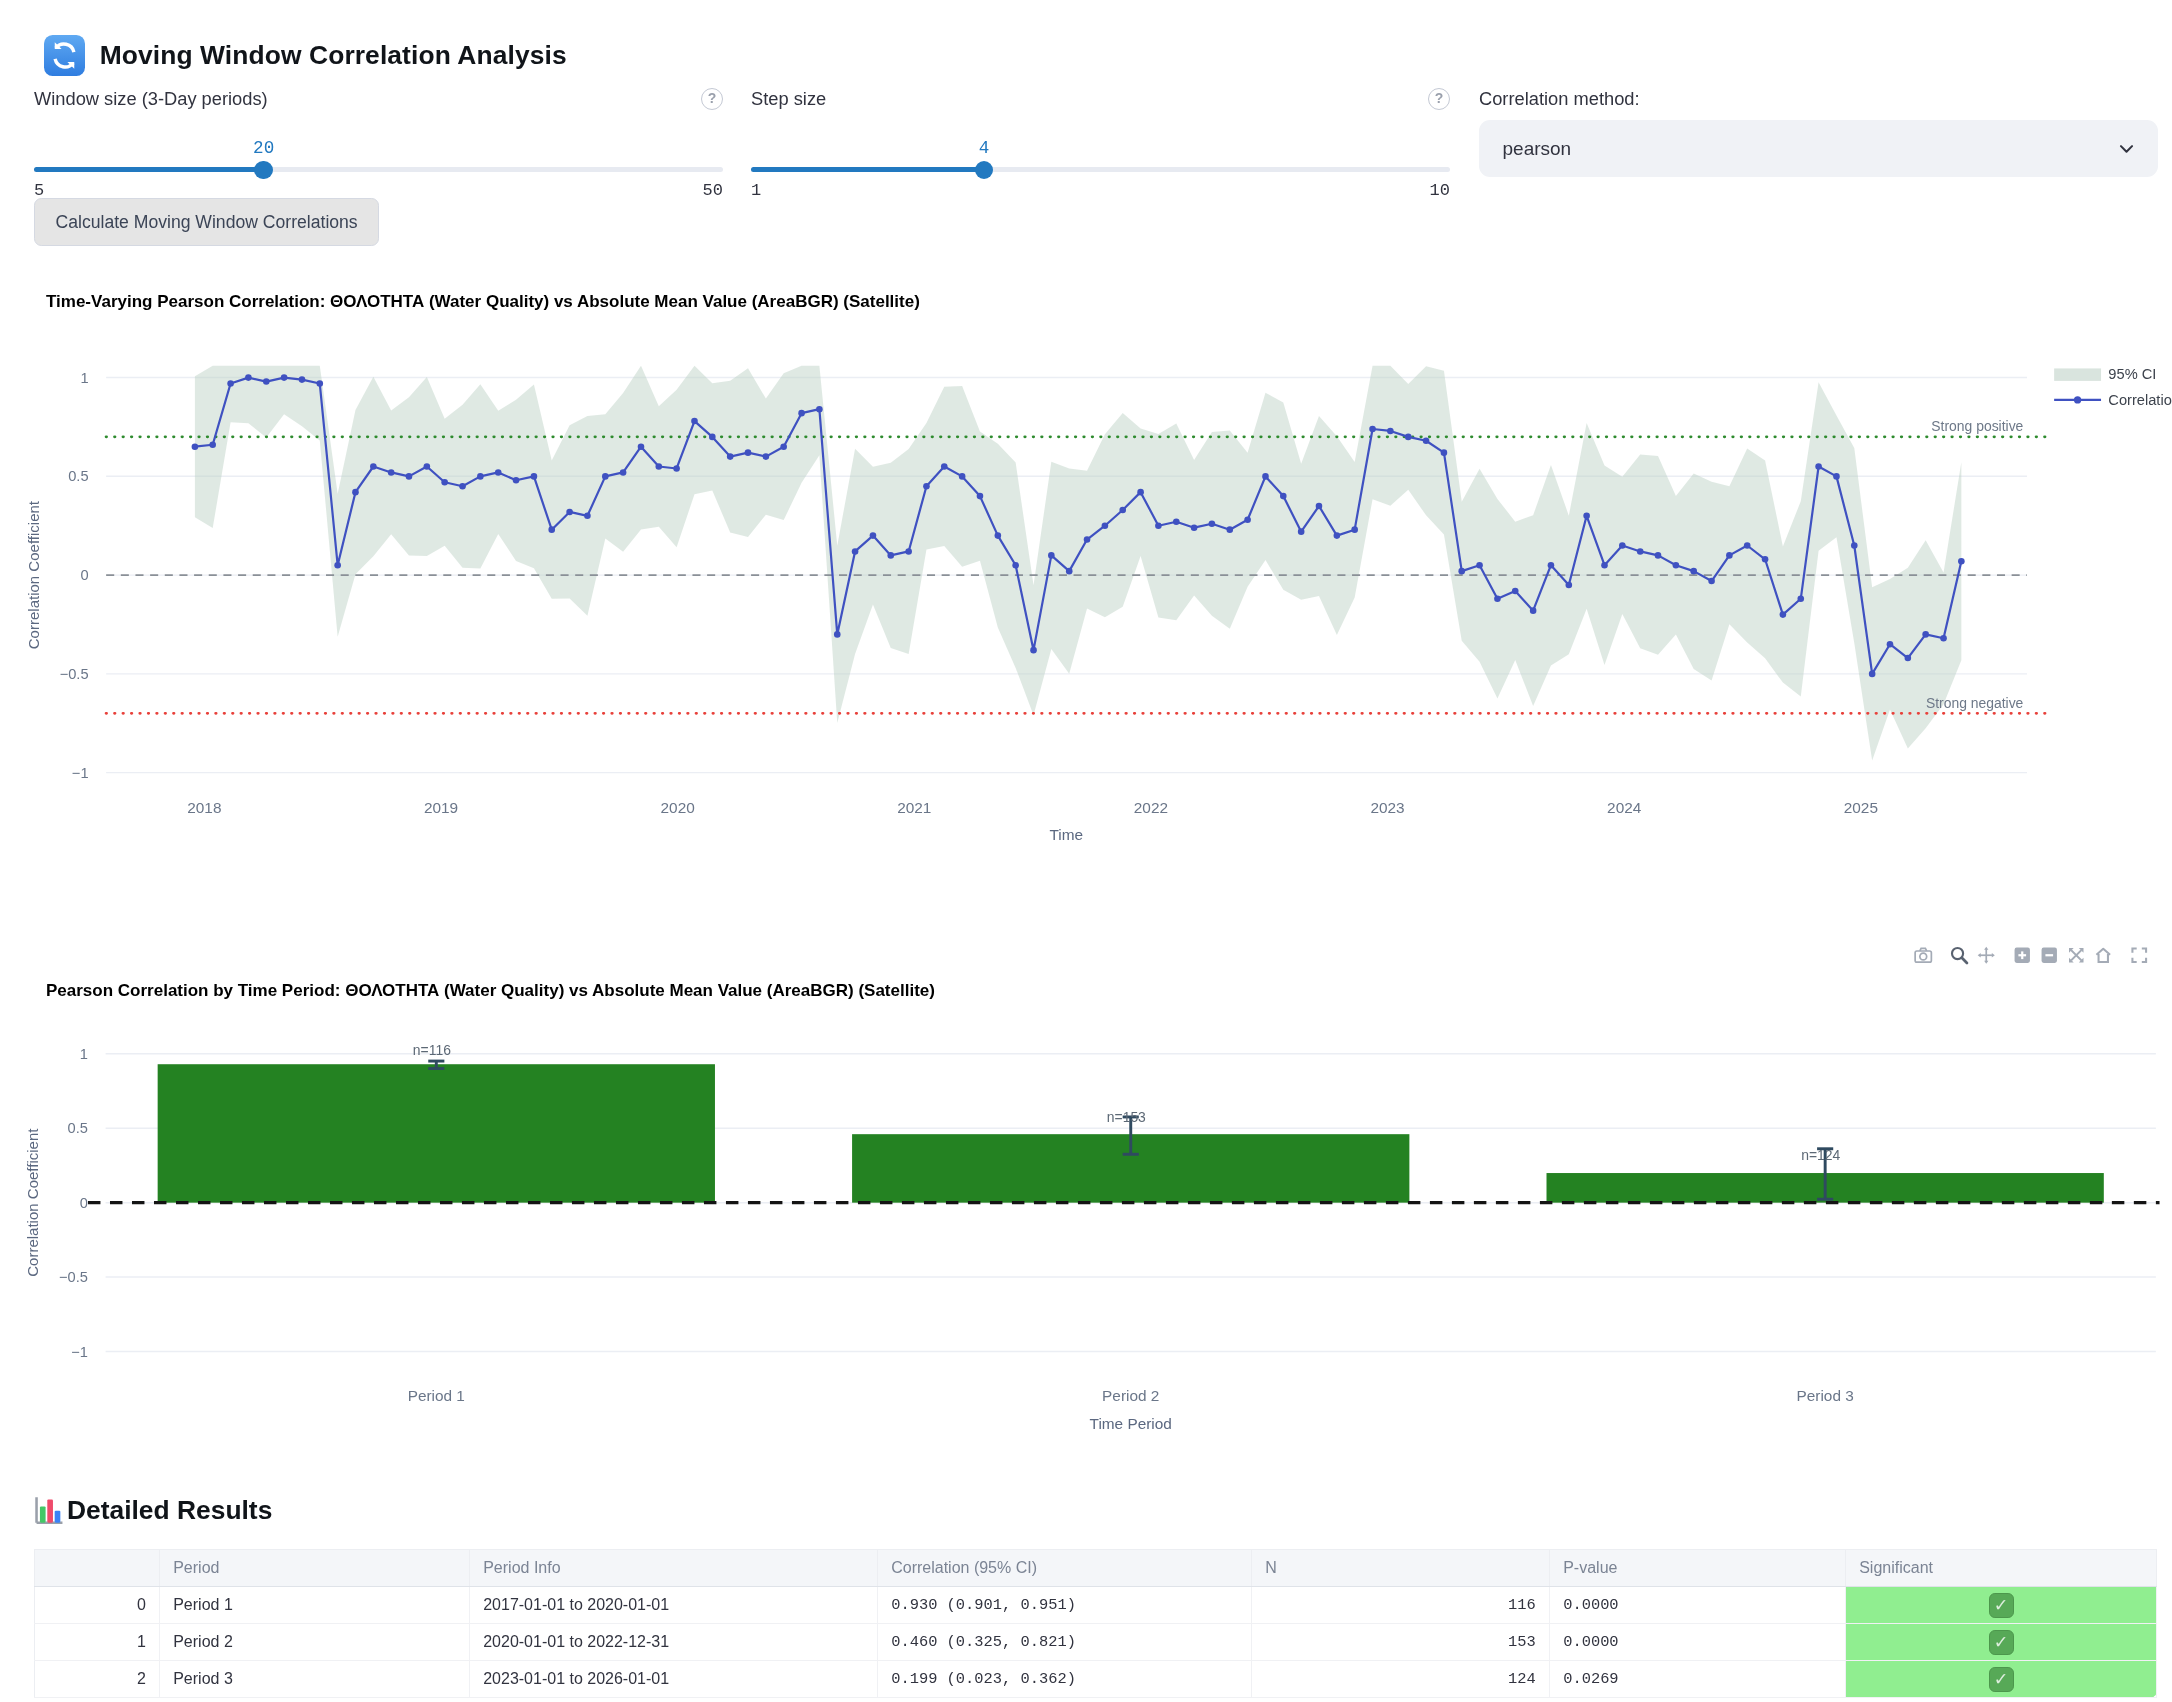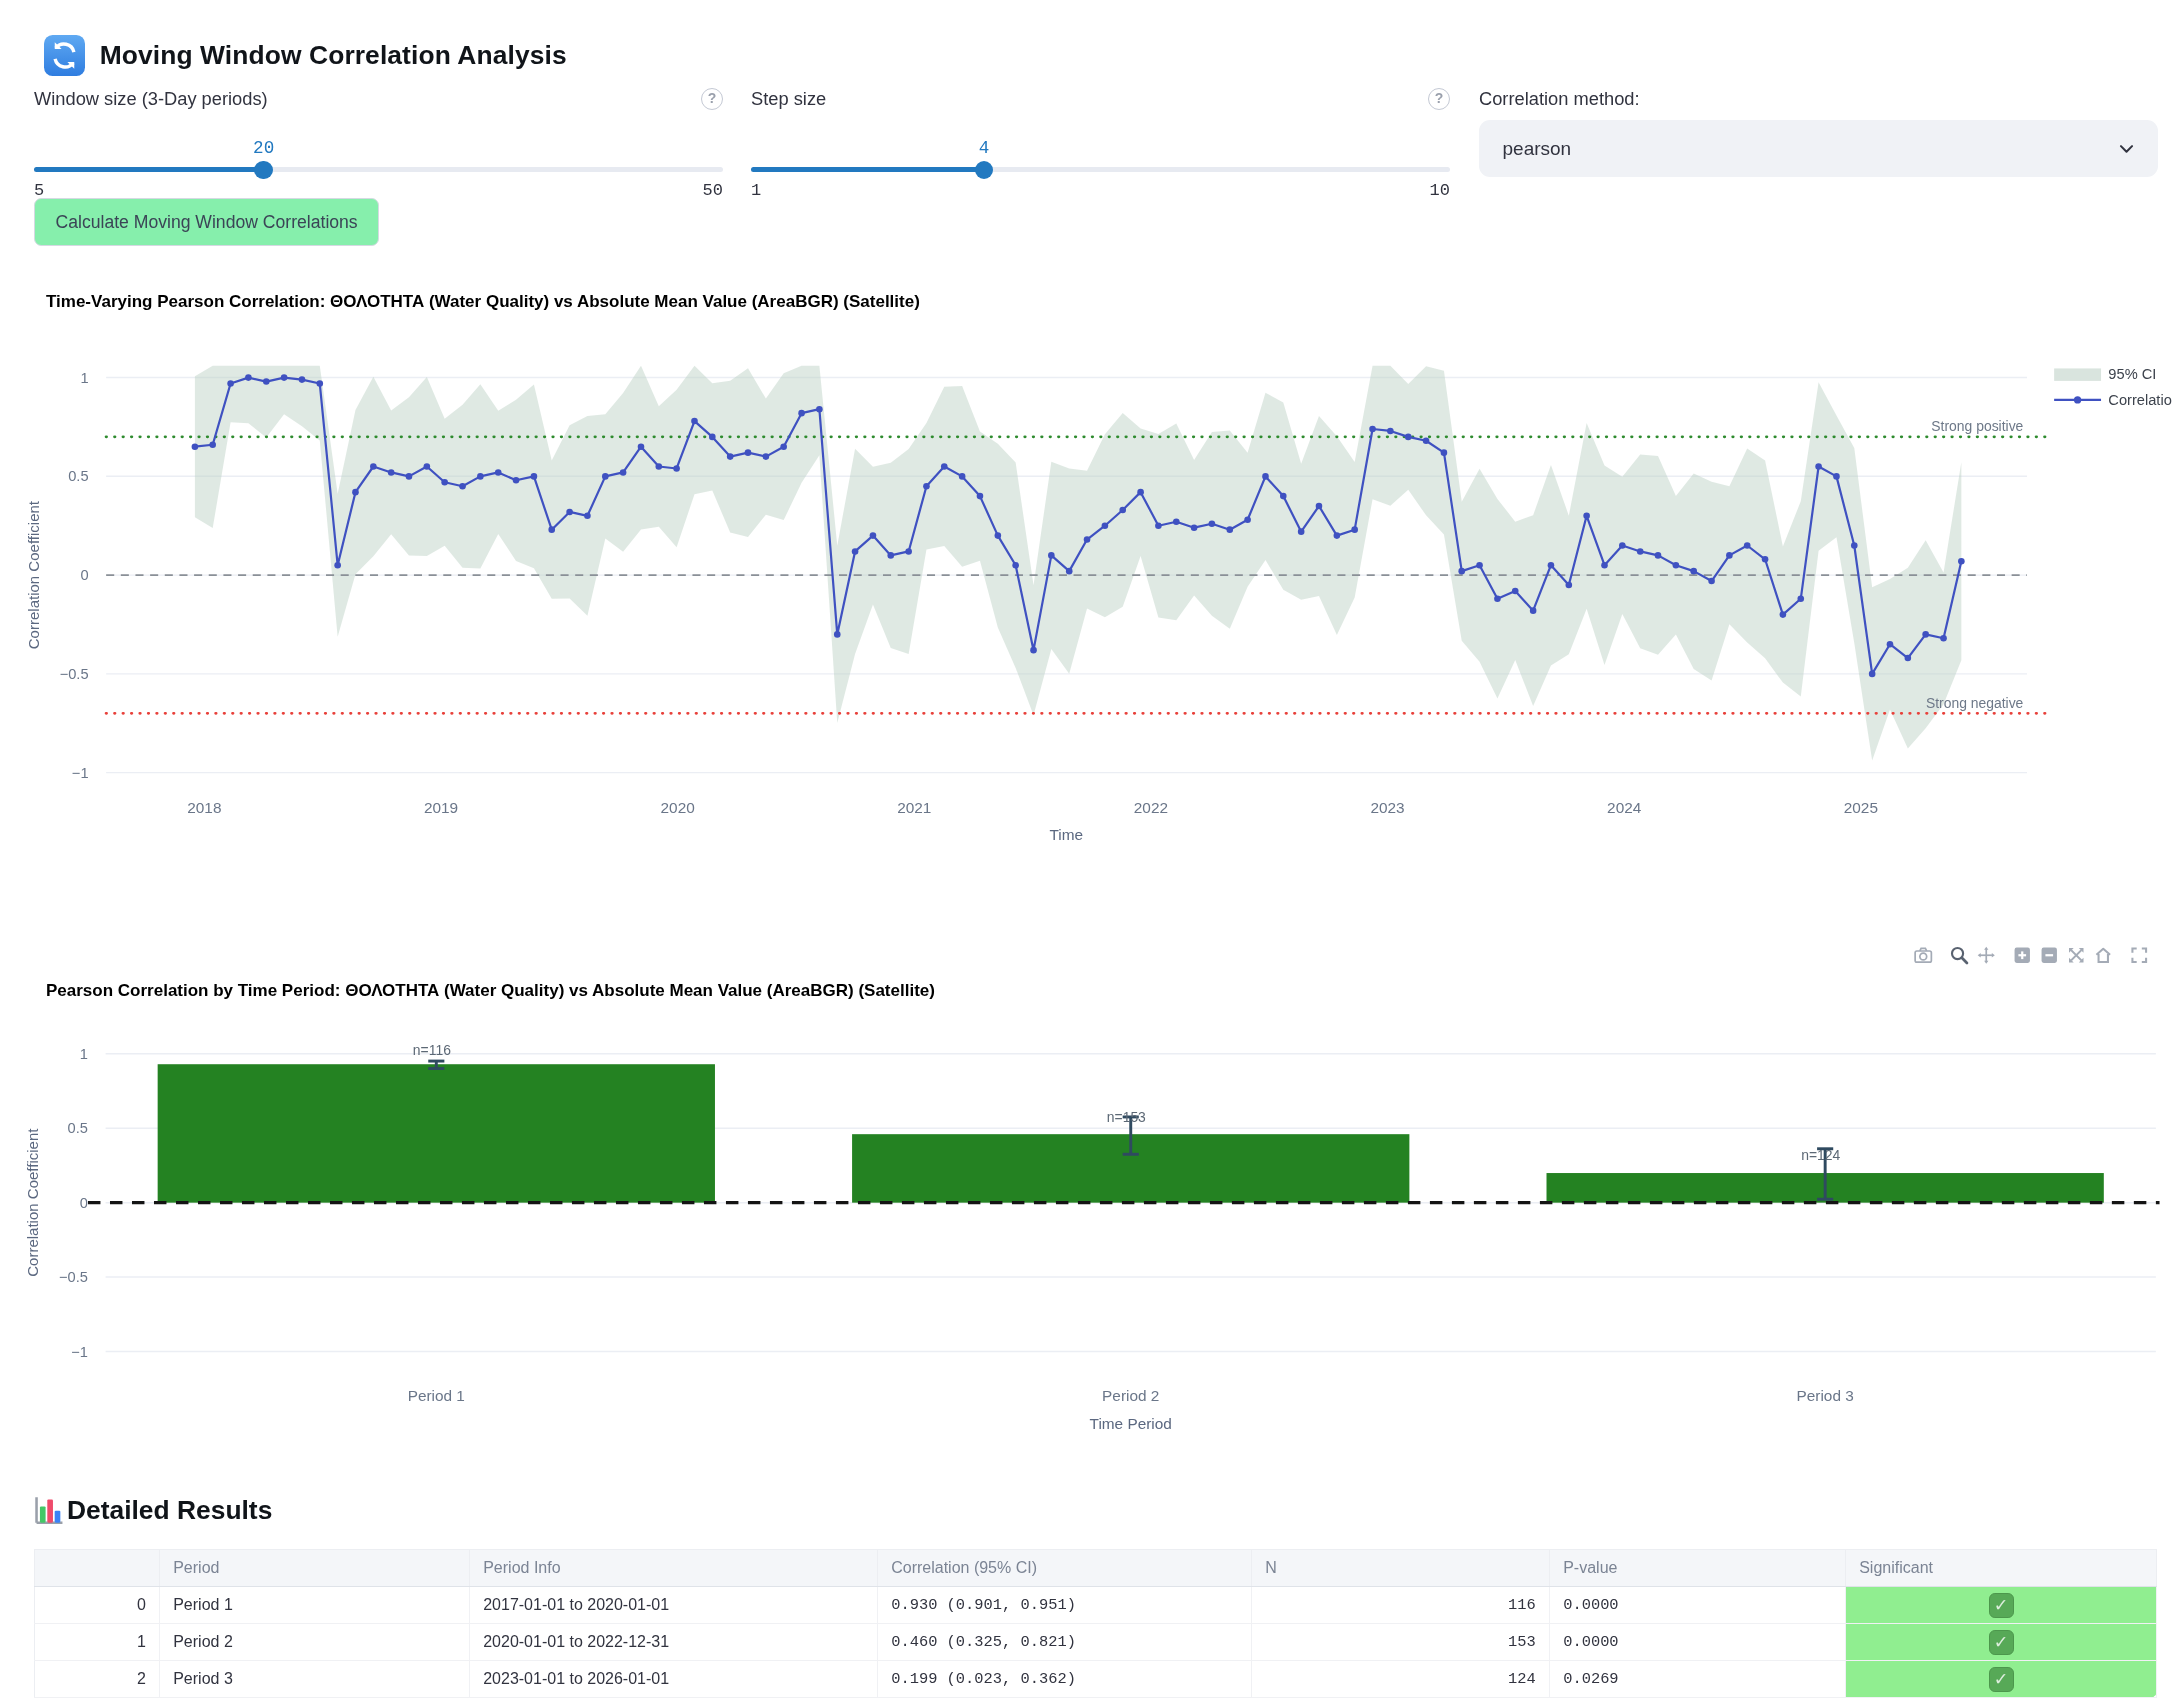--- a/index.html
+++ b/index.html
@@ -26,21 +26,21 @@
   .smin,.smax { position:absolute; top:67px; font-size:17px; color:#31333F; font-family:"Liberation Mono","DejaVu Sans Mono",monospace; }
   .smin { left:0; } .smax { right:0; }
 
   
   .selectbox { position:absolute; top:32px; left:0; right:7.3px; height:57px; background:#f0f2f6; border-radius:11px;
                display:flex; align-items:center; justify-content:space-between; padding:0 22px 0 23.5px; cursor:pointer; }
   .selectbox .sval-text { font-size:19px; color:#31333F; }
 
   
   .btn { position:absolute; left:34px; top:198px; height:48px; padding:0 20.5px; display:inline-flex; align-items:center;
-         background:#86efac; border:1.5px solid #d5d9e2; border-radius:7.3px; font-size:17.6px; color:#3b4456; cursor:pointer; }
+         background:#e5e5e5; border:1.5px solid #d5d9e2; border-radius:7.3px; font-size:17.6px; color:#3b4456; cursor:pointer; }
 
   .charttitle { position:absolute; left:46px; font-size:17px; font-weight:700; color:#000000; }
   svg.chart { position:absolute; left:0; }
   svg text { font-family:"Liberation Sans","DejaVu Sans",sans-serif; }
 
   
   .modebar { position:absolute; left:1913px; top:945px; display:flex; align-items:center; }
   .mbicon { width:20.5px; height:20.5px; margin-right:6.6px; cursor:pointer; }
   .mbicon svg { width:20.5px; height:20.5px; }
   .mb-gap { margin-right:15.4px; }

